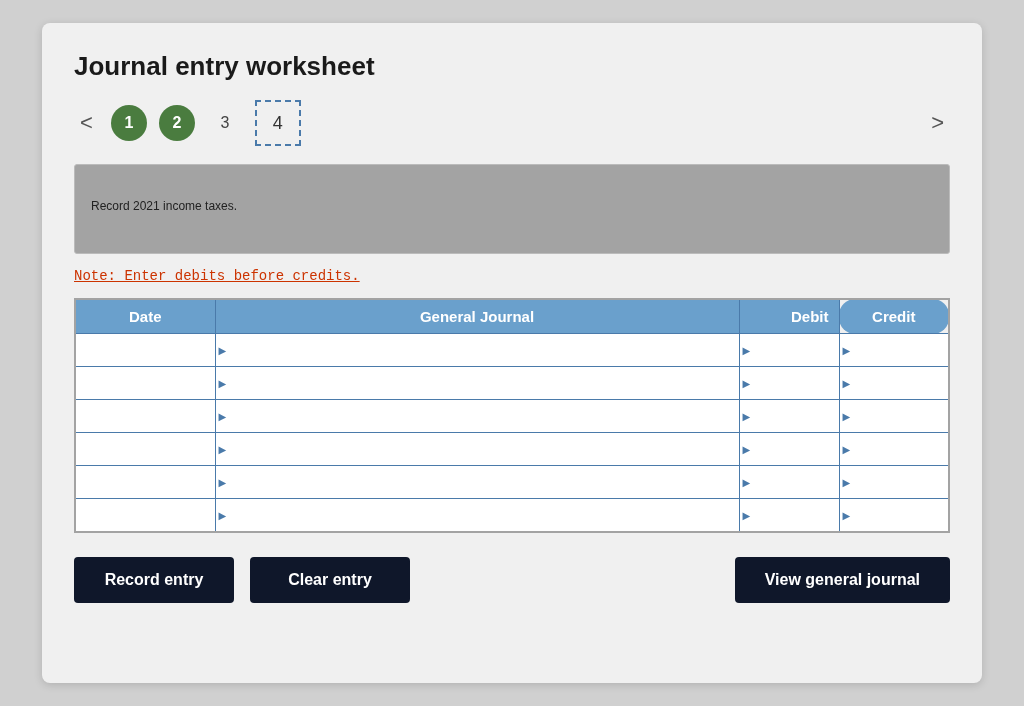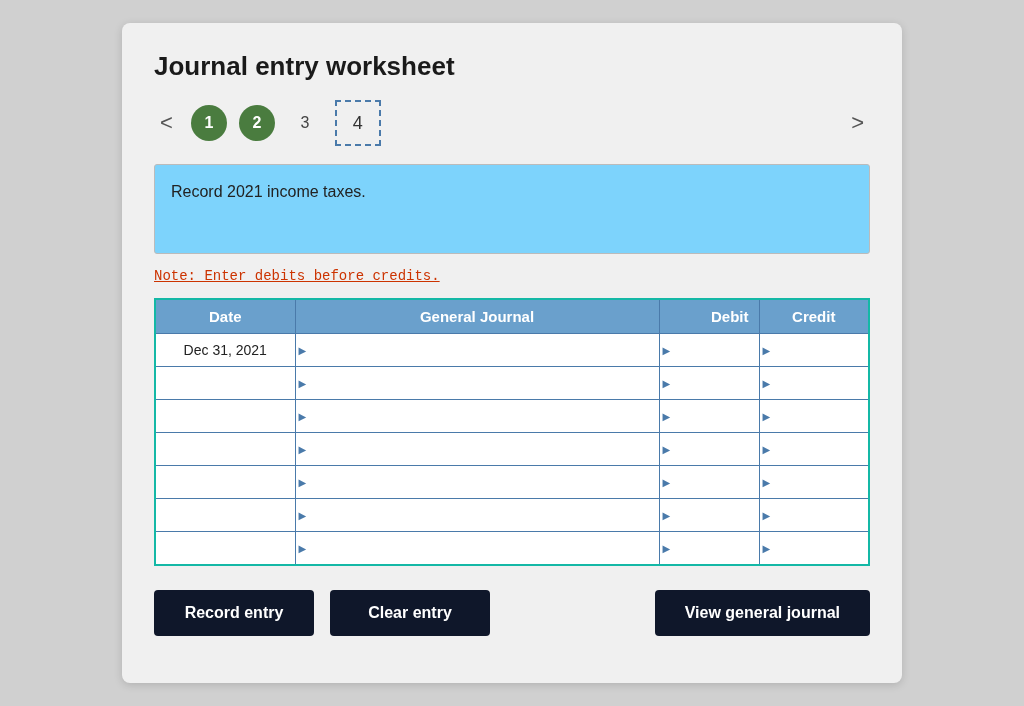--- a/index.html
+++ b/index.html
@@ -8,21 +8,21 @@
       display: flex;
       justify-content: center;
       align-items: center;
       min-height: 100vh;
       font-family: Arial, sans-serif;
     }
     .card {
       background: #f0f0f0;
       border-radius: 8px;
       padding: 28px 32px 28px 32px;
-      width: 780px;
+      width: 940px;
       min-height: 660px;
       box-shadow: 0 2px 8px rgba(0,0,0,0.15);
     }
     .page-title {
       font-size: 26px;
       font-weight: bold;
       color: #1a1a1a;
       margin-bottom: 18px;
     }
     .step-nav {
@@ -66,55 +66,55 @@
       border: 2px dashed #4a7aaa;
       display: flex;
       align-items: center;
       justify-content: center;
       font-size: 18px;
       color: #333;
       font-weight: normal;
       background: #f0f0f0;
     }
     .description-box {
-      background: #7dd3fc;
+      background: #a3a3a3;
       border: 1px solid #bbb;
       border-radius: 3px;
-      padding: 18px 16px;
+      padding: 34px 16px;
       min-height: 90px;
       margin-bottom: 14px;
-      font-size: 16px;
+      font-size: 12px;
       color: #222;
     }
     .note-text {
       color: #cc3300;
       font-size: 14px;
       font-family: 'Courier New', monospace;
       margin-bottom: 14px;
       text-decoration: underline;
     }
     .journal-table {
       width: 100%;
       border-collapse: collapse;
-      border: 2px solid #14b8a6;
+      border: 2px solid #a3a3a3;
       margin-bottom: 24px;
     }
     .journal-table th {
       background: #6aa0cc;
       color: #fff;
       font-weight: bold;
       font-size: 15px;
       padding: 8px 10px;
       border: 1px solid #4a7aaa;
       text-align: center;
     }
     .journal-table th.date-col { text-align: center; width: 140px; }
     .journal-table th.journal-col { text-align: center; }
     .journal-table th.debit-col { text-align: right; width: 100px; }
-    .journal-table th.credit-col { text-align: center; width: 110px; }
+    .journal-table th.credit-col { text-align: center; width: 110px; border-radius: 16px; }
     .journal-table td {
       border: 1px solid #4a7aaa;
       padding: 0;
       height: 32px;
       vertical-align: middle;
       background: #fff;
     }
     .journal-table td.date-cell {
       text-align: center;
       font-size: 14px;
@@ -203,32 +203,20 @@
   <table class="journal-table">
     <thead>
       <tr>
         <th class="date-col">Date</th>
         <th class="journal-col">General Journal</th>
         <th class="debit-col">Debit</th>
         <th class="credit-col">Credit</th>
       </tr>
     </thead>
     <tbody id="table-body">
-    <tr>
-          <td class="date-cell">Dec 31, 2021</td>
-          <td>
-            <div class="cell-with-arrow"><input type="text" style=""></div>
-          </td>
-          <td>
-            <div class="cell-with-arrow"><input type="text" style=""></div>
-          </td>
-          <td>
-            <div class="cell-with-arrow"><input type="text" style=""></div>
-          </td>
-        </tr>
         <tr>
           <td class="date-cell"></td>
           <td>
             <div class="cell-with-arrow"><input type="text" style=""></div>
           </td>
           <td>
             <div class="cell-with-arrow"><input type="text" style=""></div>
           </td>
           <td>
             <div class="cell-with-arrow"><input type="text" style=""></div>

